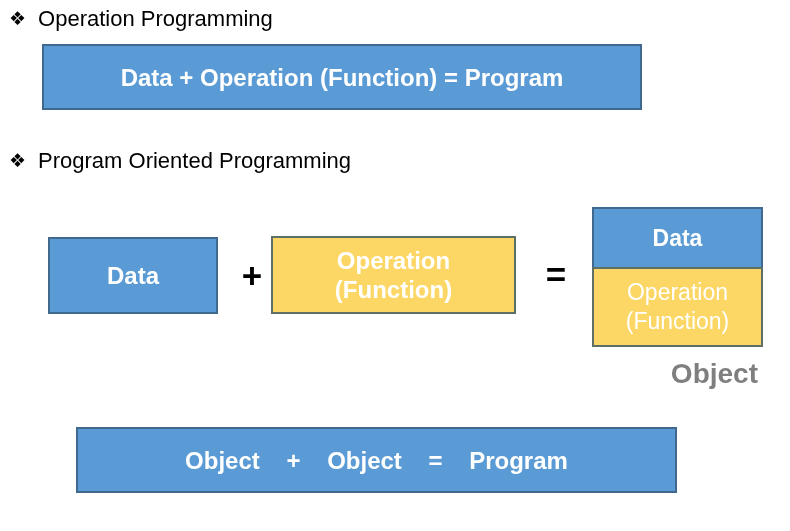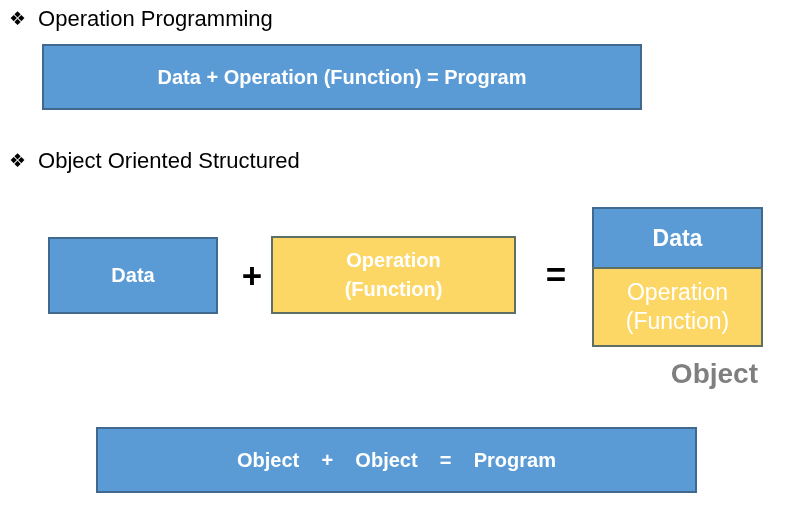--- a/index.html
+++ b/index.html
@@ -34,29 +34,29 @@
   .heading-structured{left:9px;top:4px;}
   .heading-oop{left:9px;top:146px;}
 
   .box{
     position:absolute;
     box-sizing:border-box;
     display:flex;flex-direction:column;
     align-items:center;justify-content:center;
     text-align:center;
     color:var(--text_white);
-    font-weight:bold;font-size:20px;line-height:29px;
+    font-weight:bold;font-size:24px;line-height:29px;
   }
   .blue{background:var(--blue_fill);border:2px solid var(--blue_border);}
   .yellow{background:var(--yellow_fill);border:2px solid var(--yellow_border);}
 
   .box-structured{left:42px;top:44px;width:600px;height:66px;}
   .box-data{left:48px;top:237px;width:170px;height:77px;}
   .box-operation{left:271px;top:236px;width:245px;height:78px;}
-  .box-bottom{left:96px;top:427px;width:601px;height:66px;white-space:pre;}
+  .box-bottom{left:76px;top:427px;width:601px;height:66px;white-space:pre;}
 
   .operator{
     position:absolute;
     display:flex;align-items:center;justify-content:center;
     color:#000;font-weight:bold;font-size:35px;
   }
   .op-plus{left:234px;top:237px;width:36px;height:77px;}
   .op-equals{left:538px;top:236px;width:36px;height:78px;}
 
   .stacked{
@@ -88,21 +88,21 @@
     <span class="bullet">❖</span>
     <span class="heading-text">Operation Programming</span>
   </div>
 
   <div class="box blue box-structured">
     <span>Data + Operation (Function) = Program</span>
   </div>
 
   <div class="heading heading-oop">
     <span class="bullet">❖</span>
-    <span class="heading-text">Object Oriented Structured</span>
+    <span class="heading-text">Program Oriented Programming</span>
   </div>
 
   <div class="box blue box-data">
     <span>Data</span>
   </div>
 
   <div class="operator op-plus">+</div>
 
   <div class="box yellow box-operation">
     <span>Operation</span>

